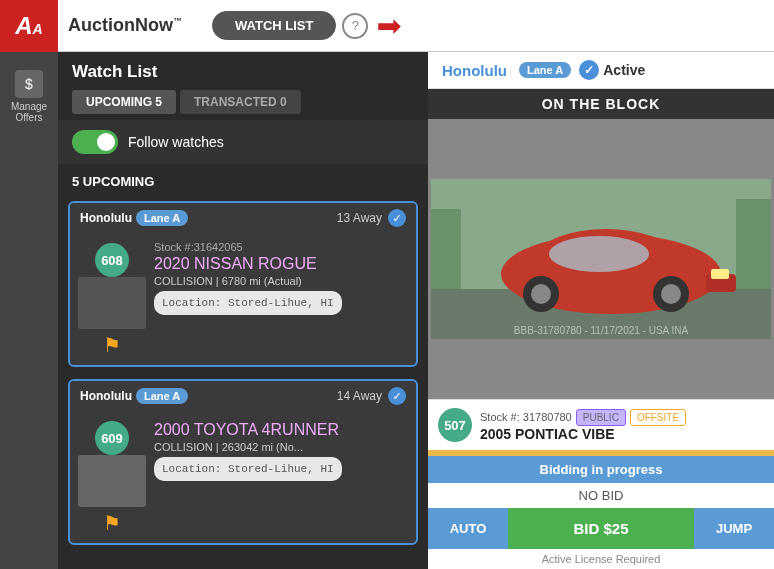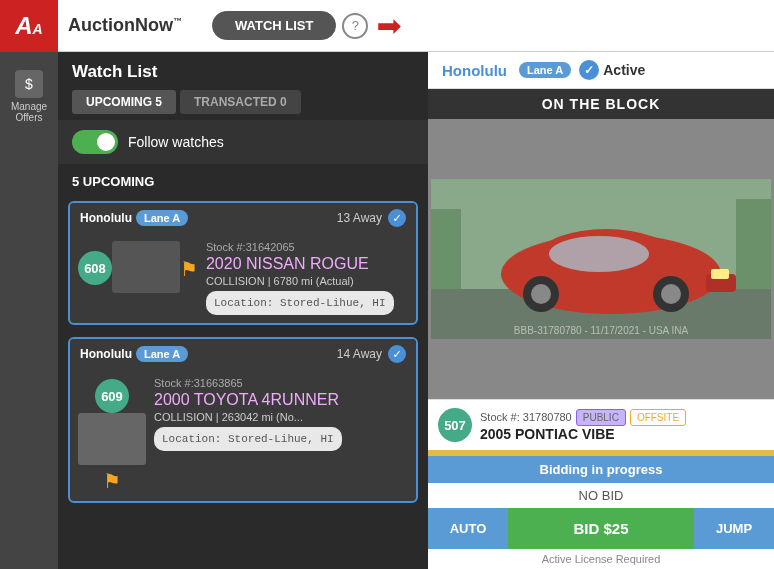--- a/index.html
+++ b/index.html
@@ -281,21 +281,21 @@
           <div style="display:flex; align-items:center;">
             <span class="location-badge">Honolulu</span>
             <span class="lane-badge">Lane A</span>
           </div>
           <div class="away-info">
             <span>13 Away</span>
             <div class="check-circle">✓</div>
           </div>
         </div>
         <div class="card-body">
-          <div style="display:flex; flex-direction:row; align-items:center;">
+          <div style="display:flex; flex-direction:column; align-items:center;">
             <div class="lot-badge">608</div>
             <div class="car-thumb">
               <div class="car-thumb-placeholder" style="background:#555;"></div>
             </div>
             <span class="bookmark-icon">⚑</span>
           </div>
           <div class="card-info">
             <div class="stock-num">Stock #:31642065</div>
             <div class="car-name">2020 NISSAN ROGUE</div>
             <div class="car-detail">COLLISION | 6780 mi (Actual)</div>
@@ -318,21 +318,20 @@
       </div>
       <div class="card-body">
         <div style="display:flex; flex-direction:column; align-items:center;">
           <div class="lot-badge">609</div>
           <div class="car-thumb">
             <div class="car-thumb-placeholder" style="background:#666;"></div>
           </div>
           <span class="bookmark-icon">⚑</span>
         </div>
         <div class="card-info">
-          <div class="stock-num">Stock #:31663865</div>
           <div class="car-name">2000 TOYOTA 4RUNNER</div>
           <div class="car-detail">COLLISION | 263042 mi (No...</div>
           <span class="location-tag">Location: Stored-Lihue, HI</span>
         </div>
       </div>
     </div>
 
   </div>
 
   <div class="right-panel">

